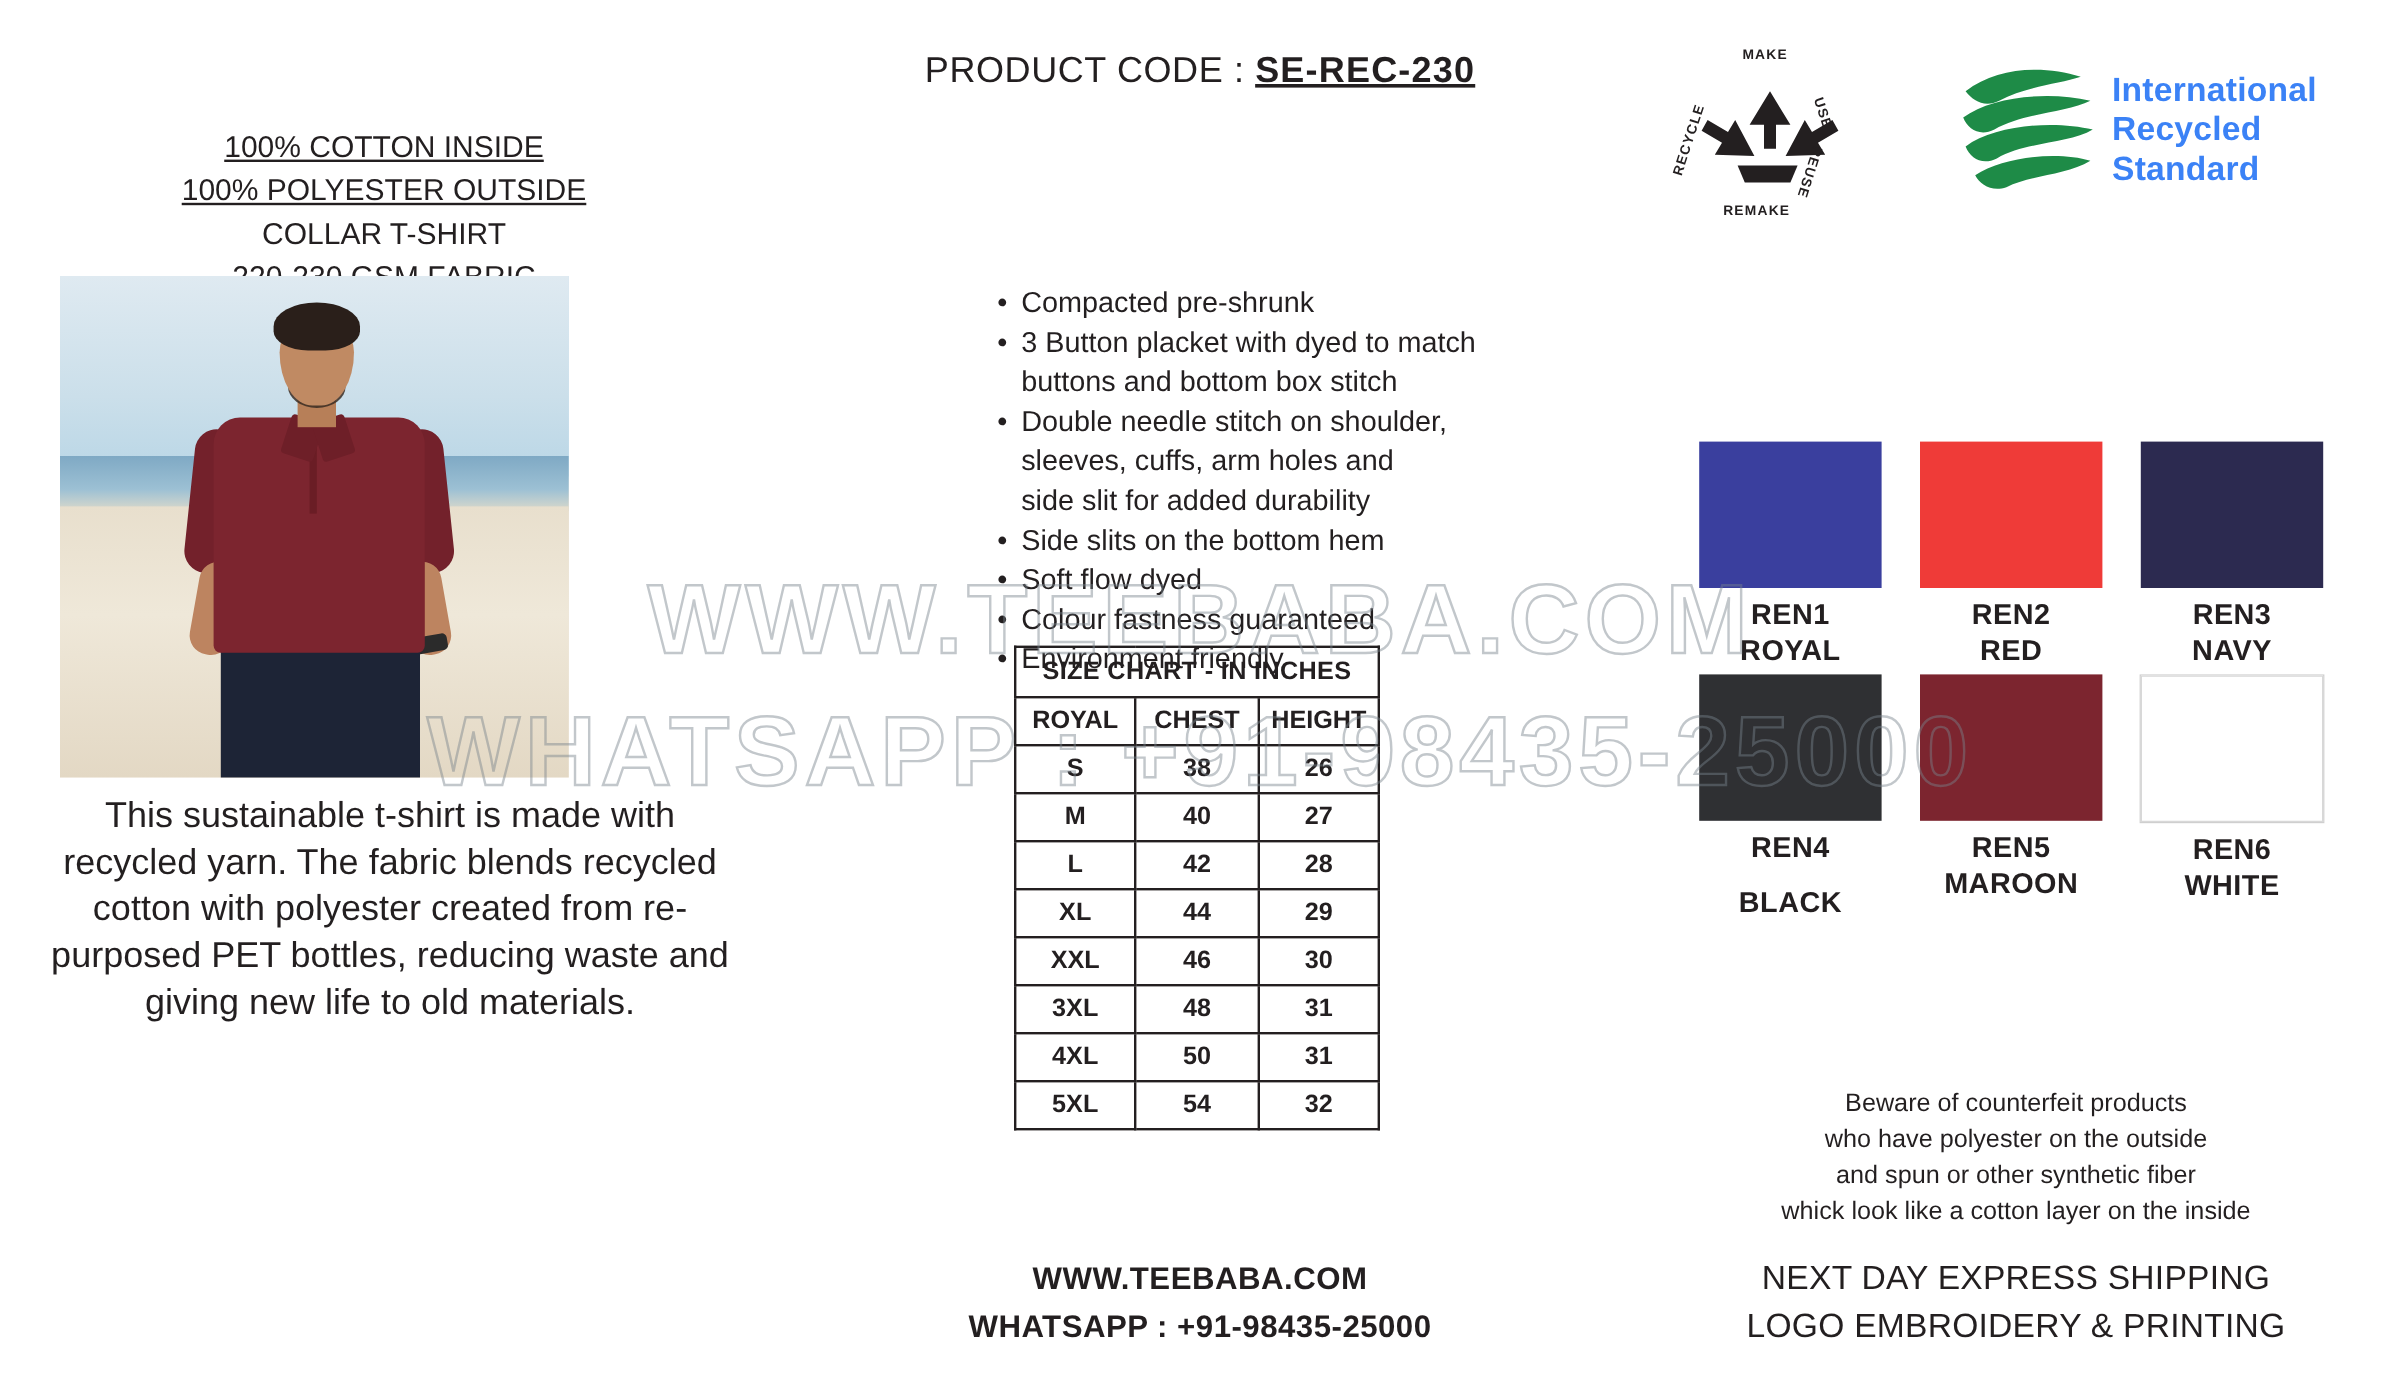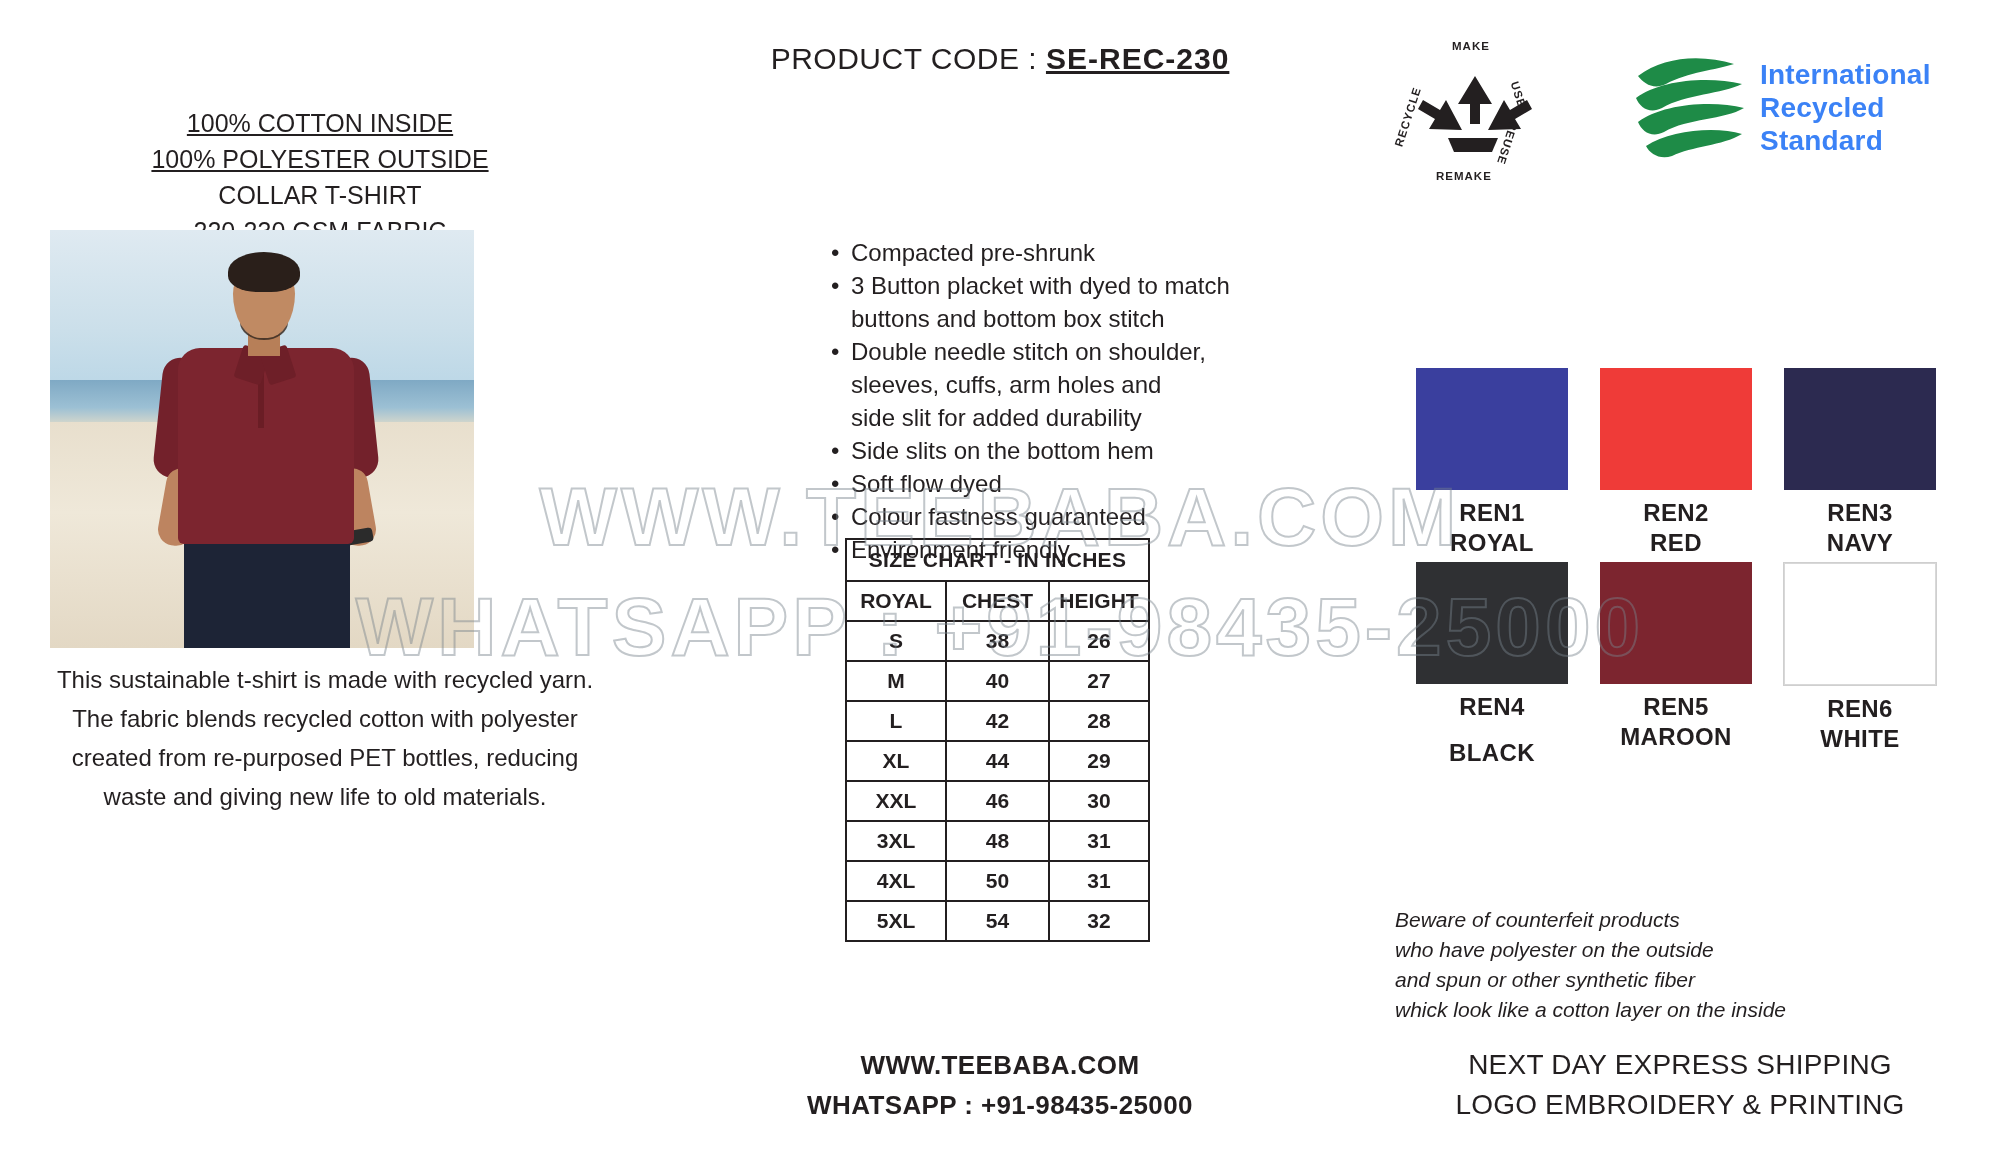--- a/index.html
+++ b/index.html
@@ -135,21 +135,21 @@
     position: absolute; left: 134px; top: 300px; width: 166px; height: 120px;
     background: #1d2436; border-radius: 10px 10px 0 0;
   }
 
   .left-paragraph {
     position: absolute;
     left: 40px;
     top: 660px;
     width: 570px;
     text-align: center;
-    font-size: 24px;
+    font-size: 30px;
     line-height: 39px;
   }
 
   
   .features {
     position: absolute;
     left: 785px;
     top: 212px;
     width: 520px;
     font-size: 24px;
@@ -283,24 +283,23 @@
     padding-top: 8px;
     letter-spacing: 0.4px;
   }
 
   
   .beware {
     position: absolute;
     left: 1395px;
     top: 905px;
     width: 570px;
-    text-align: left;
+    text-align: center;
     font-size: 21px;
     line-height: 30px;
-    font-style: italic;
   }
   .right-footer {
     position: absolute;
     left: 1395px;
     top: 1045px;
     width: 570px;
     text-align: center;
     font-size: 28px;
     line-height: 40px;
     letter-spacing: 0.2px;

